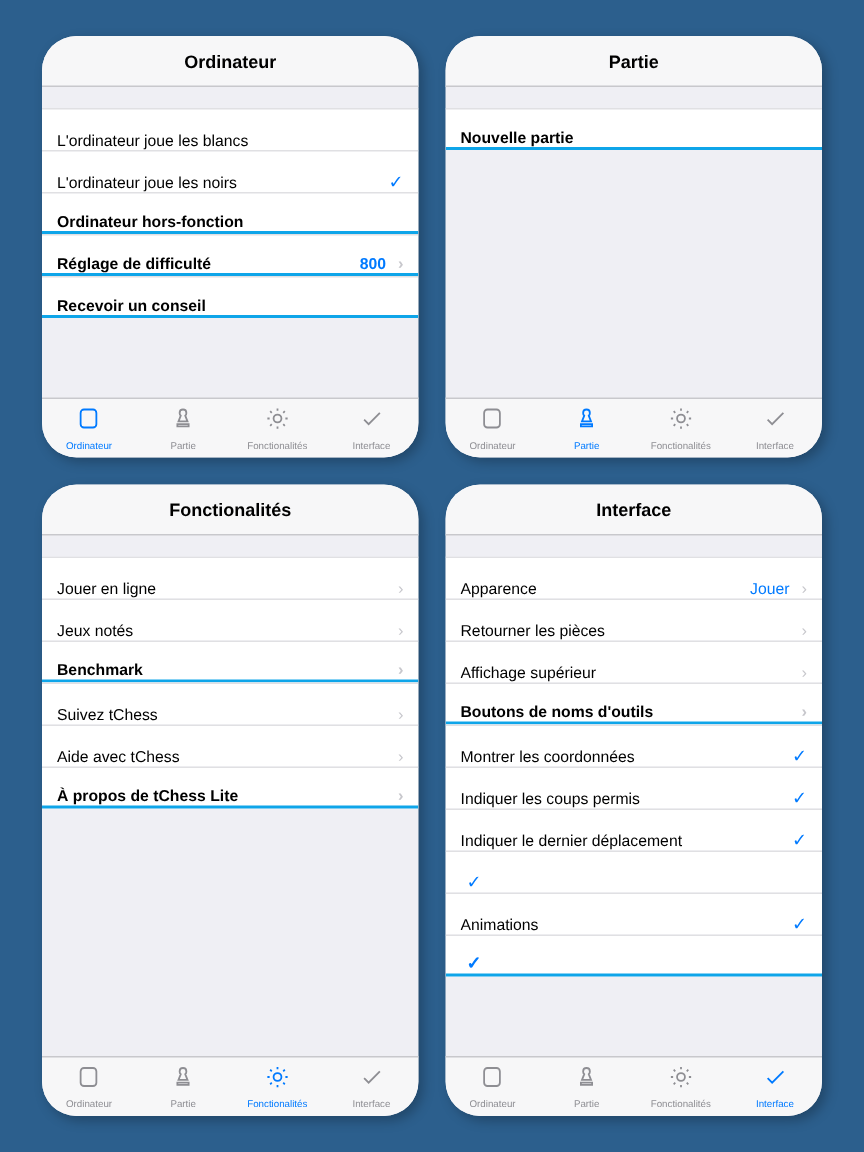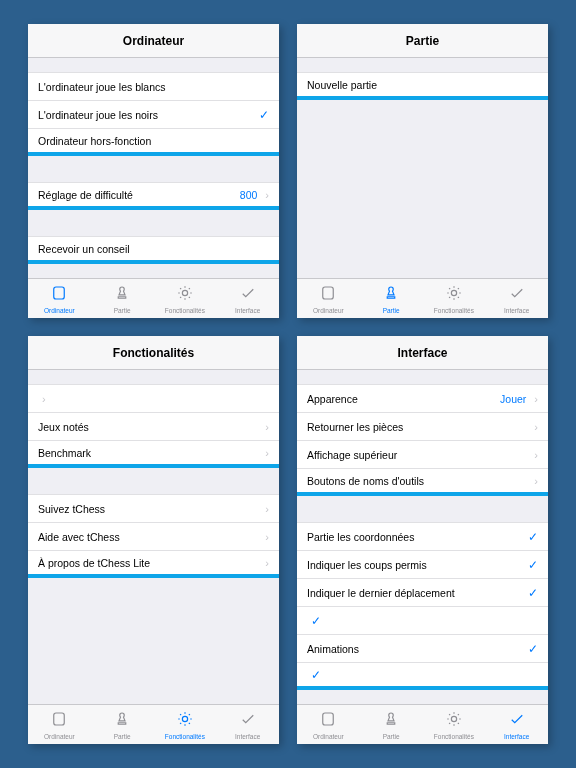--- a/index.html
+++ b/index.html
@@ -13,50 +13,51 @@
   grid-template-columns: 1fr 1fr;
   gap: 18px;
   padding: 24px 28px;
 }
 .phone {
   background: #efeff4;
   display: flex;
   flex-direction: column;
   box-shadow: 3px 3px 8px rgba(0,0,0,.25);
   overflow: hidden;
+  border-radius: 23px;
 }
 .header {
   background: #f7f7f8;
   border-bottom: 1px solid #c8c8cc;
   height: 34px;
   display: flex;
   align-items: center;
   justify-content: center;
   font-weight: 600;
   font-size: 12px;
   color: #000;
 }
 .content {
   flex: 1;
   overflow: hidden;
 }
-.group { margin-top: 26px; }
+.group { margin-top: 0; }
 .group:first-child { margin-top: 14px; }
 .row {
   background: #fff;
   border-top: 1px solid #e0e0e3;
   height: 28px;
   display: flex;
-  align-items: center;
+  align-items: flex-end;
   padding: 0 10px;
   font-size: 10.5px;
   color: #000;
   position: relative;
 }
-.row:last-child { border-bottom: 4px solid #0ea5e9; }
+.row:last-child { border-bottom: 2px solid #0ea5e9; font-weight: bold; }
 .row .label { flex: 1; white-space: nowrap; overflow: hidden; text-overflow: ellipsis; }
 .row .value { color: #007aff; margin-right: 4px; font-size: 10.5px; padding-left: 22px; }
 .row .check { color: #007aff; font-size: 12px; margin-left: 4px; }
 .row .chev { color: #c7c7cc; font-size: 11px; margin-left: 4px; }
 .tabbar {
   background: #f7f7f8;
   border-top: 1px solid #c8c8cc;
   height: 40px;
   display: flex;
 }
@@ -169,20 +170,21 @@
           </svg></span>
         <span class="tab-label">Interface</span>
       </div>
     </div>
   </div>
 <div class="phone">
     <div class="header">Fonctionalités</div>
     <div class="content">
       <div class="group">
         <div class="row">
+          <span class="label">Jouer en ligne</span>
           <span class="chev">›</span>
         </div>
         <div class="row">
           <span class="label">Jeux notés</span>
           <span class="chev">›</span>
         </div>
         <div class="row">
           <span class="label">Benchmark</span>
           <span class="chev">›</span>
         </div>
@@ -248,21 +250,21 @@
           <span class="label">Affichage supérieur</span>
           <span class="chev">›</span>
         </div>
         <div class="row">
           <span class="label">Boutons de noms d'outils</span>
           <span class="chev">›</span>
         </div>
       </div>
       <div class="group">
         <div class="row">
-          <span class="label">Partie les coordonnées</span>
+          <span class="label">Montrer les coordonnées</span>
           <span class="check">✓</span>
         </div>
         <div class="row">
           <span class="label">Indiquer les coups permis</span>
           <span class="check">✓</span>
         </div>
         <div class="row">
           <span class="label">Indiquer le dernier déplacement</span>
           <span class="check">✓</span>
         </div>

